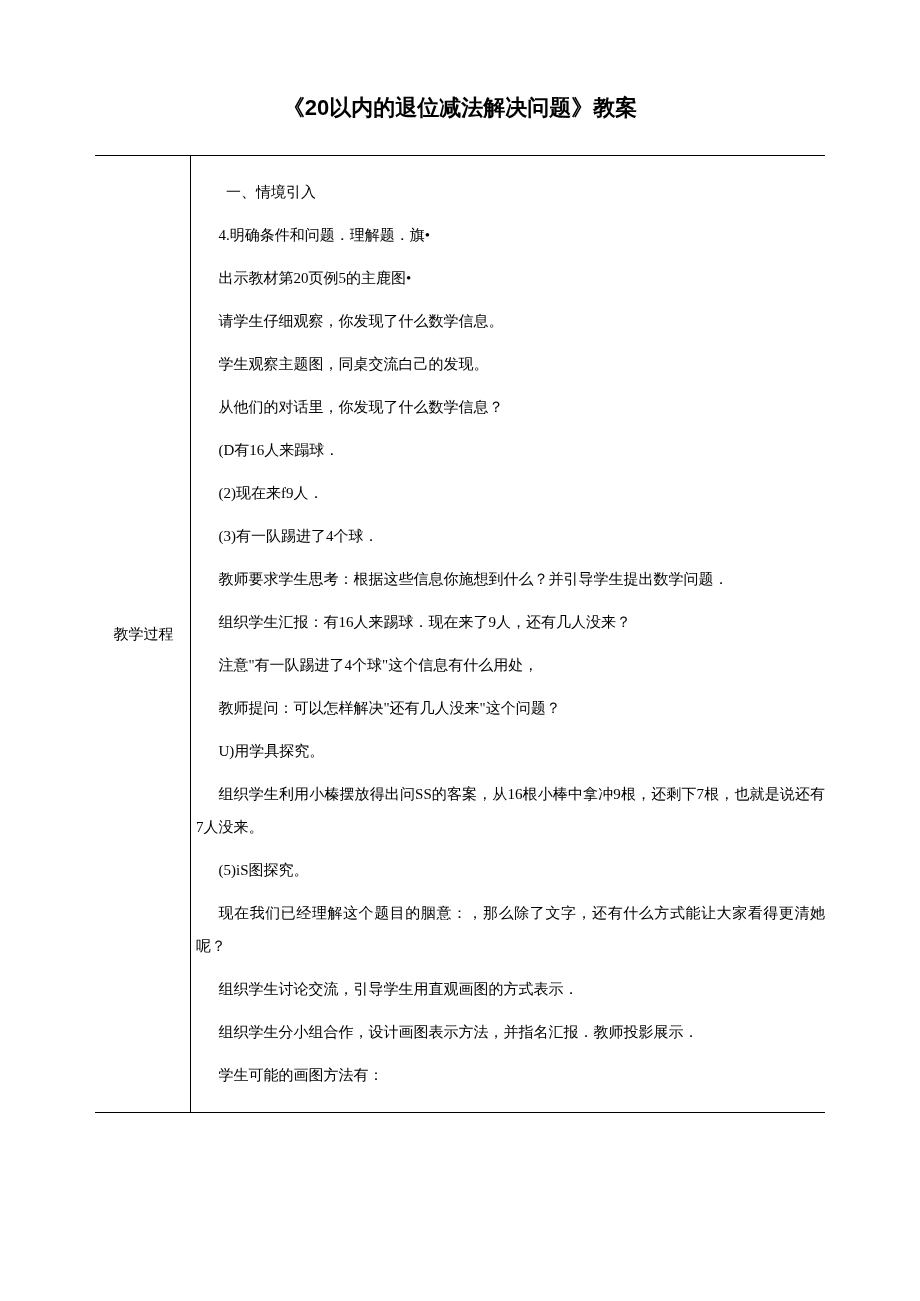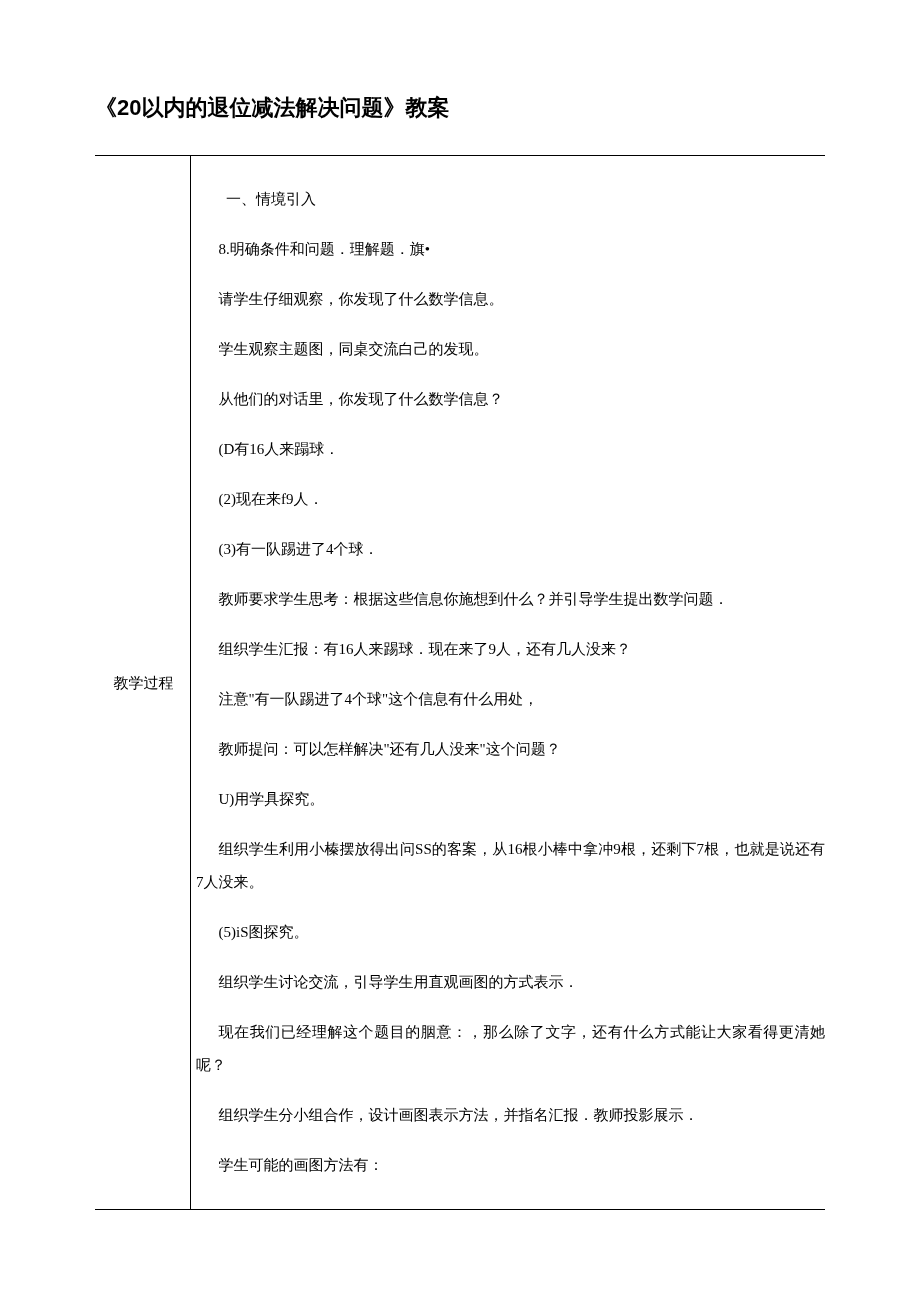--- a/index.html
+++ b/index.html
@@ -10,20 +10,21 @@
     body {
       font-family: "SimSun", "宋体", serif;
       background: #ffffff;
       width: 920px;
       padding: 90px 95px 50px 95px;
       font-size: 15px;
       color: #000;
       line-height: 1.6;
     }
     .title {
+      text-align: center;
       font-size: 22px;
       font-weight: bold;
       font-family: "SimHei", "黑体", sans-serif;
       margin-bottom: 30px;
     }
     .layout {
       display: flex;
       align-items: stretch;
       border-top: 1px solid #000;
       border-bottom: 1px solid #000;
@@ -38,21 +39,21 @@
     }
     .left-label {
       font-size: 15px;
     }
     .right-col {
       flex: 1;
       border-left: 1px solid #000;
       padding: 10px 0 10px 5px;
     }
     .right-col p {
-      margin: 17px 0;
+      margin: 10px 0;
       line-height: 2.2;
       text-align: justify;
     }
     .indent1 {
       text-indent: 2em;
     }
     .indent2 {
       text-indent: 1.5em;
     }
   </style>
@@ -60,32 +61,33 @@
 <body>
 
 <h1 class="title">《20以内的退位减法解决问题》教案</h1>
 
 <div class="layout">
   <div class="left-col">
     <span class="left-label">教学过程</span>
   </div>
   <div class="right-col">
     <p class="indent1">一、情境引入</p>
-    <p class="indent2">8.明确条件和问题．理解题．旗•</p>
+    <p class="indent2">4.明确条件和问题．理解题．旗•</p>
+    <p class="indent2">出示教材第20页例5的主鹿图•</p>
     <p class="indent2">请学生仔细观察，你发现了什么数学信息。</p>
     <p class="indent2">学生观察主题图，同桌交流白己的发现。</p>
     <p class="indent2">从他们的对话里，你发现了什么数学信息？</p>
     <p class="indent2">(D有16人来蹋球．</p>
     <p class="indent2">(2)现在来f9人．</p>
     <p class="indent2">(3)有一队踢进了4个球．</p>
     <p class="indent2">教师要求学生思考：根据这些信息你施想到什么？并引导学生提出数学问题．</p>
     <p class="indent2">组织学生汇报：有16人来踢球．现在来了9人，还有几人没来？</p>
     <p class="indent2">注意"有一队踢进了4个球"这个信息有什么用处，</p>
     <p class="indent2">教师提问：可以怎样解决"还有几人没来"这个问题？</p>
     <p class="indent2">U)用学具探究。</p>
     <p class="indent2">组织学生利用小榛摆放得出问SS的客案，从16根小棒中拿冲9根，还剩下7根，也就是说还有7人没来。</p>
     <p class="indent2">(5)iS图探究。</p>
+    <p class="indent2">现在我们已经理解这个题目的胭意：，那么除了文字，还有什么方式能让大家看得更清她呢？</p>
     <p class="indent2">组织学生讨论交流，引导学生用直观画图的方式表示．</p>
-    <p class="indent2">现在我们已经理解这个题目的胭意：，那么除了文字，还有什么方式能让大家看得更清她呢？</p>
     <p class="indent2">组织学生分小组合作，设计画图表示方法，并指名汇报．教师投影展示．</p>
     <p class="indent2">学生可能的画图方法有：</p>
   </div>
 </div>
 
 </body></html>

